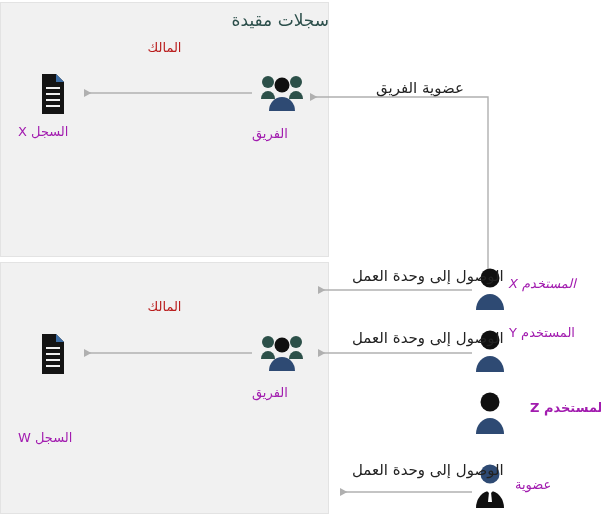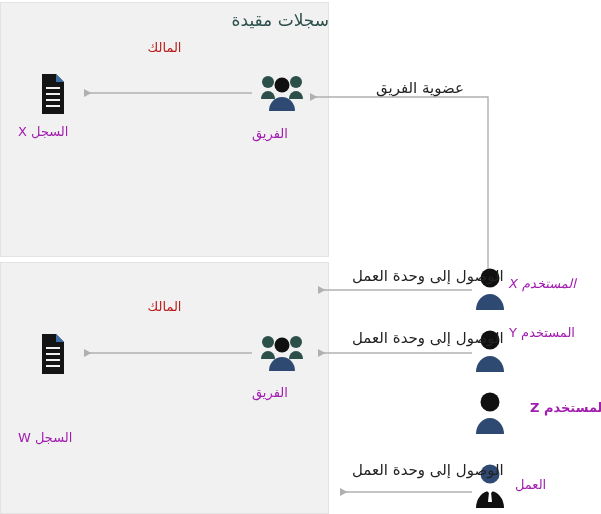--- a/index.html
+++ b/index.html
@@ -191,15 +191,15 @@
   <div class="txt edge-label" id="label-access-y">الوصول إلى وحدة العمل</div>
 
   <div class="txt edge-label" id="label-access-mgr">الوصول إلى وحدة العمل</div>
 
   <div class="txt node-label" id="label-user-x">المستخدم X</div>
 
   <div class="txt node-label" id="label-user-y">المستخدم Y</div>
 
   <div class="txt node-label" id="label-user-z">المستخدم Z</div>
 
-  <div class="txt node-label" id="label-manager">العمل</div>
+  <div class="txt node-label" id="label-manager">عضوية</div>
 
 </div>
 
 </body></html>

